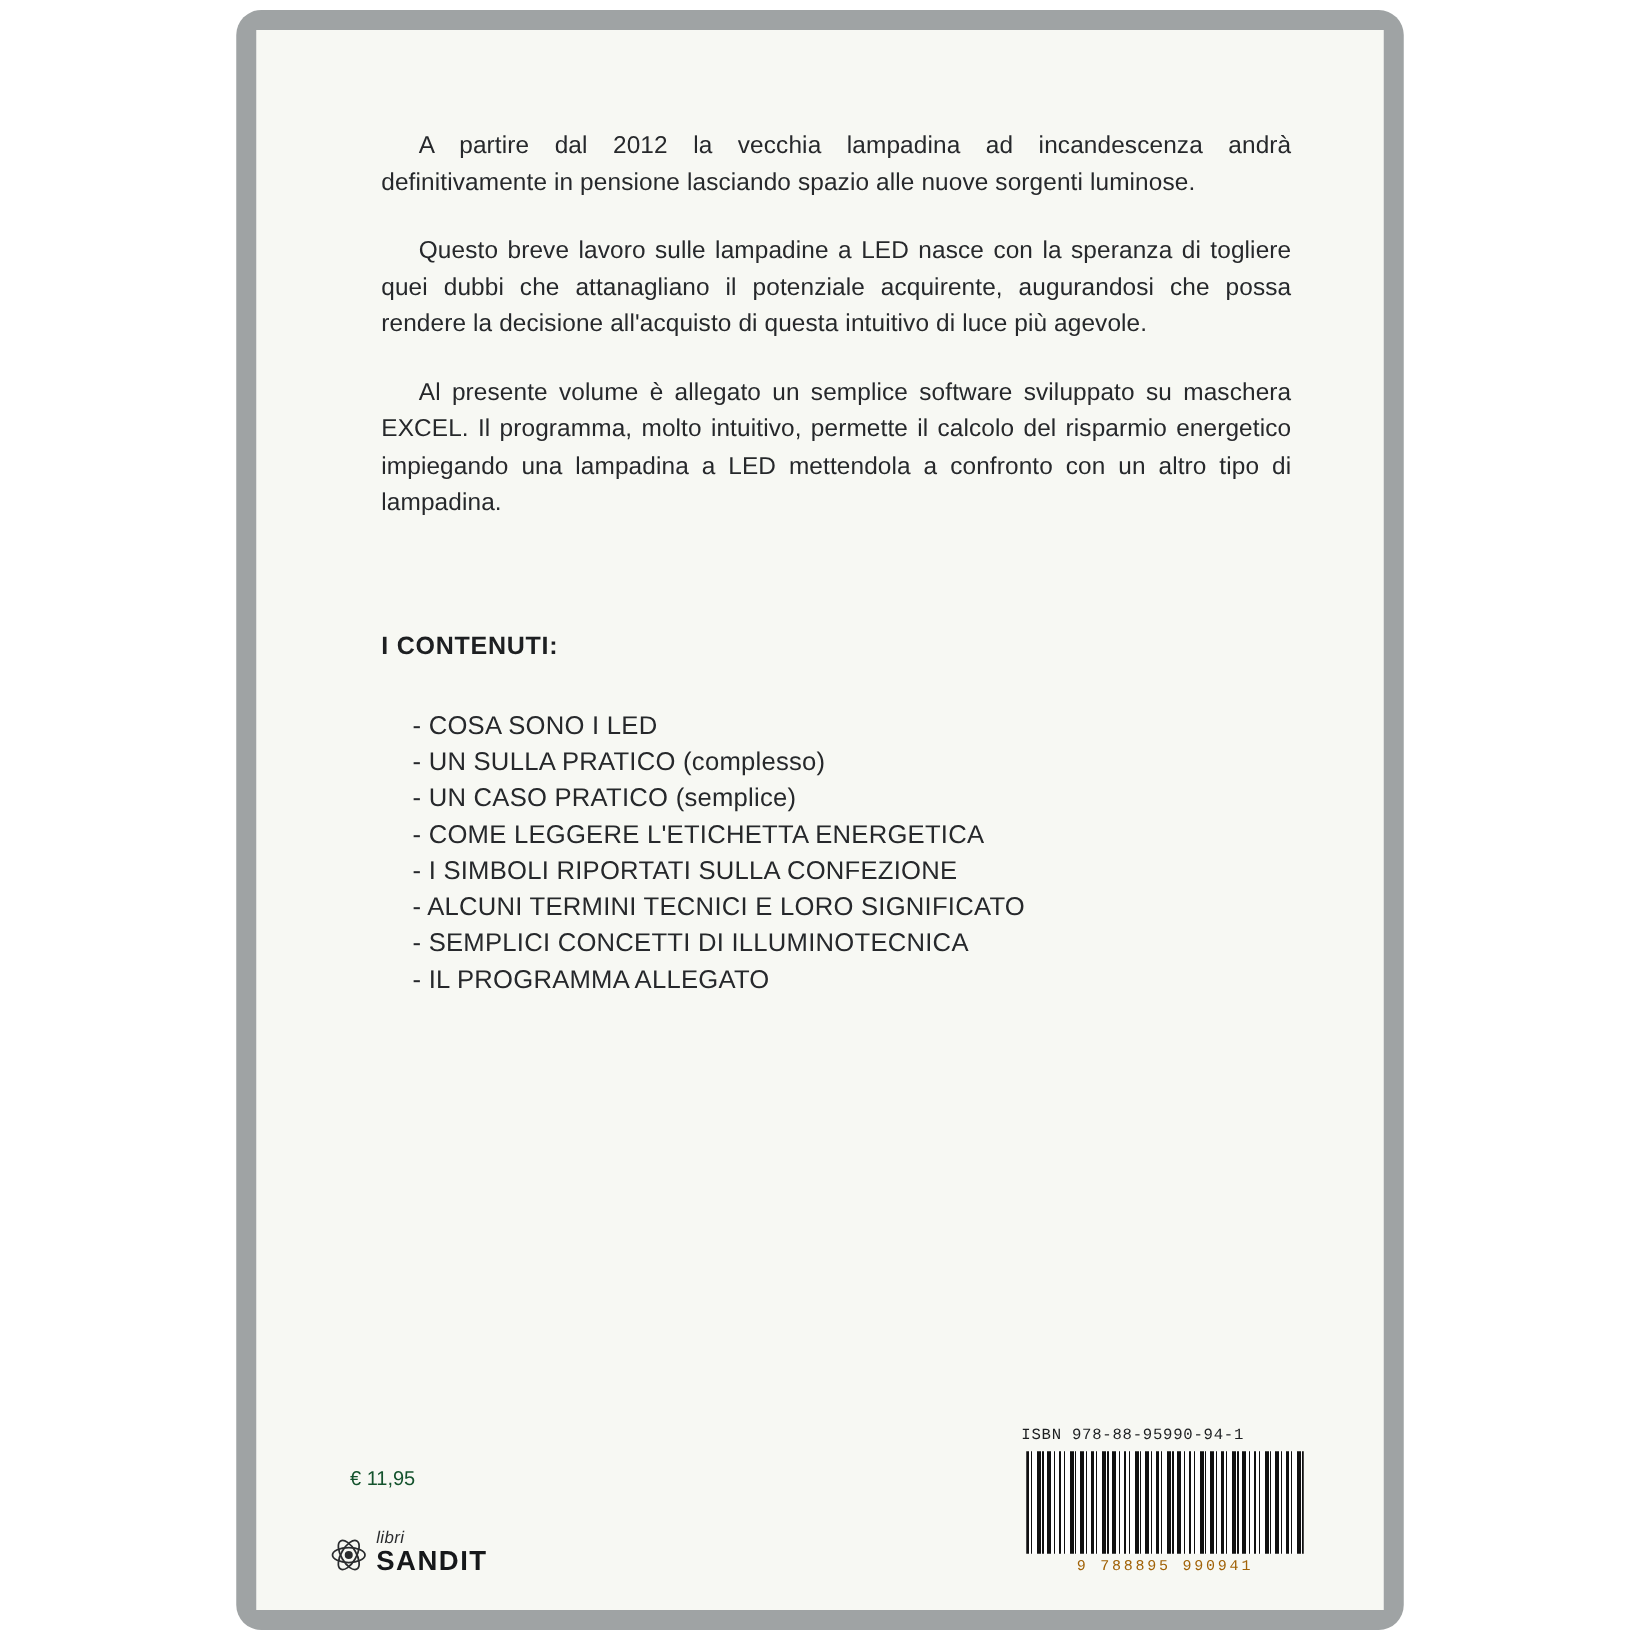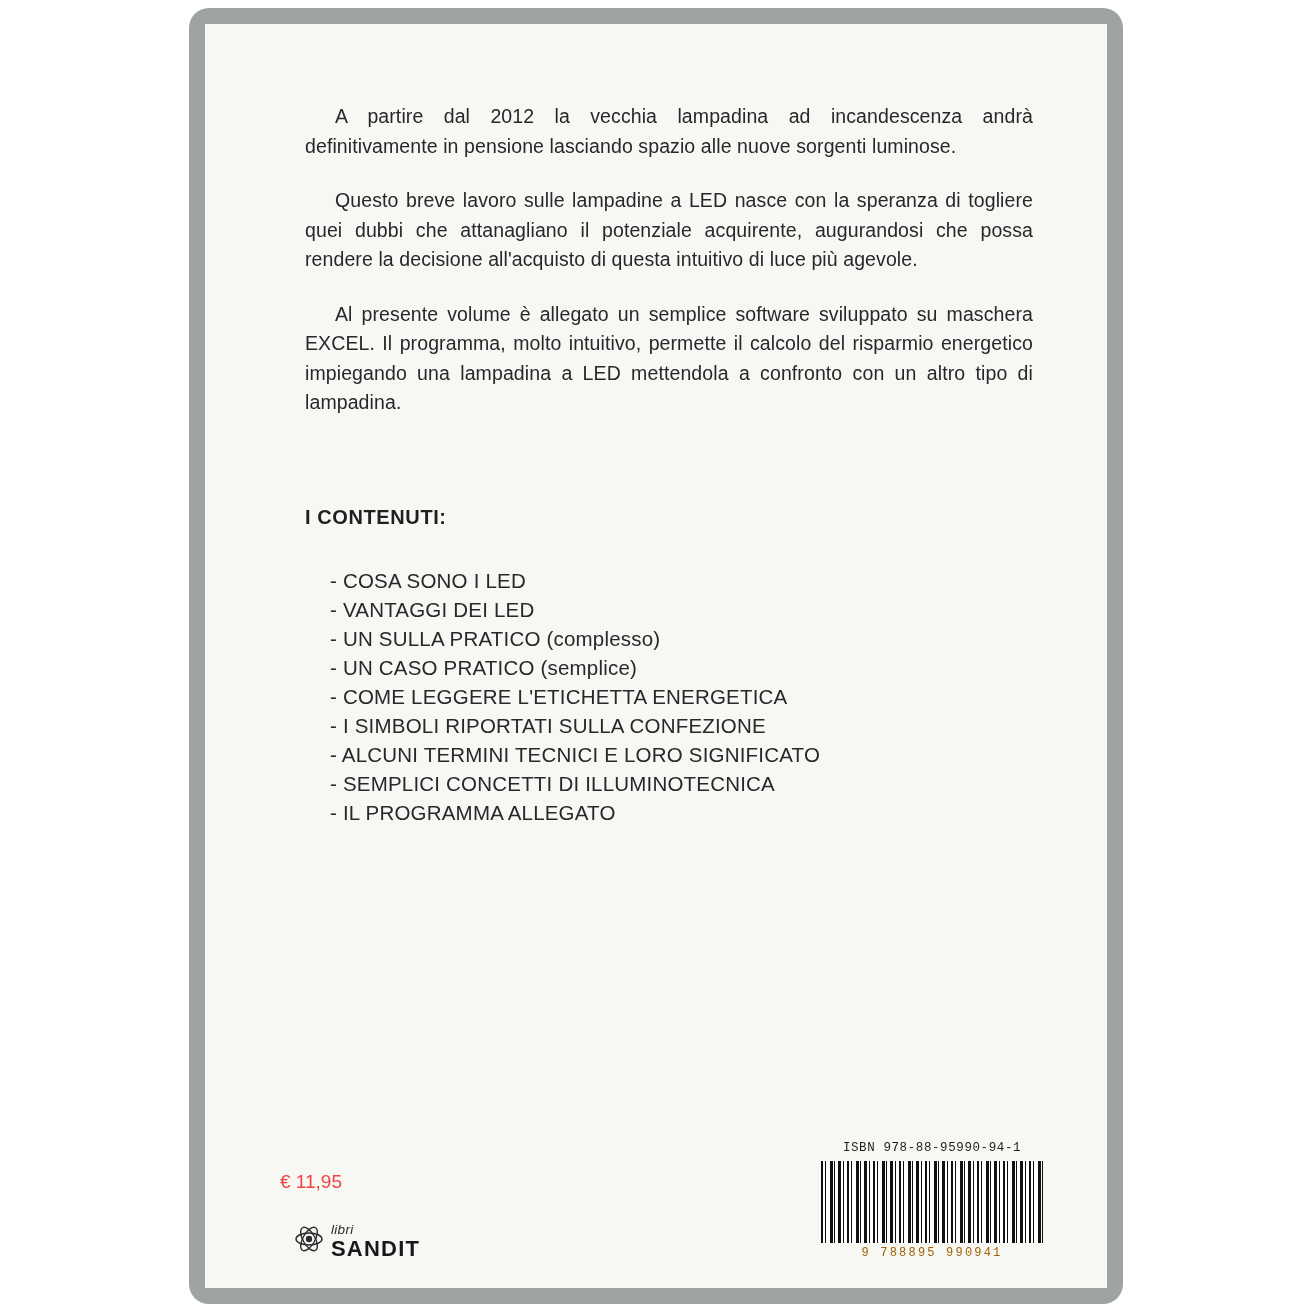--- a/index.html
+++ b/index.html
@@ -95,31 +95,31 @@
     line-height: 29px;
     color: #26282b;
     letter-spacing: 0.2px;
     white-space: nowrap;
   }
 
   .price {
     position: absolute;
     left: 75px;
     bottom: 95px;
-    font-size: 19px;
-    color: #ef4444;
+    font-size: 16px;
+    color: #14532d;
   }
 
   
   .publisher {
     position: absolute;
-    left: 88px;
+    left: 58px;
     bottom: 28px;
     display: flex;
-    align-items: flex-start;
+    align-items: flex-end;
   }
   .pub-mark {
     position: relative;
     width: 32px;
     height: 32px;
     margin-right: 6px;
   }
   .pub-text {
     display: flex;
     flex-direction: column;
@@ -146,21 +146,21 @@
     bottom: 28px;
     width: 230px;
     text-align: center;
   }
   .isbn-text {
     font-family: "Liberation Mono", monospace;
     font-size: 12.5px;
     color: #1d1f21;
     letter-spacing: 0.6px;
     margin-bottom: 6px;
-    text-align: center;
+    text-align: left;
   }
   .barcode-bars {
     height: 82px;
     width: 222px;
     margin: 0 auto;
     background:
       repeating-linear-gradient(to right,
         #111 0px, #111 2px, #fff 2px, #fff 4px,
         #111 4px, #111 5px, #fff 5px, #fff 9px,
         #111 9px, #111 12px, #fff 12px, #fff 13px,
@@ -188,21 +188,20 @@
         <div class="paragraphs">
           <p class="para">A partire dal 2012 la vecchia lampadina ad incandescenza andrà definitivamente in pensione lasciando spazio alle nuove sorgenti luminose.</p>
           <p class="para">Questo breve lavoro sulle lampadine a LED nasce con la speranza di togliere quei dubbi che attanagliano il potenziale acquirente, augurandosi che possa rendere la decisione all'acquisto di questa intuitivo di luce più agevole.</p>
           <p class="para">Al presente volume è allegato un semplice software sviluppato su maschera EXCEL. Il programma, molto intuitivo, permette il calcolo del risparmio energetico impiegando una lampadina a LED mettendola a confronto con un altro tipo di lampadina.</p>
         </div>
 
         <div class="contents-heading">I CONTENUTI:</div>
 
         <ul class="contents-list">
           <li>- COSA SONO I LED</li>
-          <li>- VANTAGGI DEI LED</li>
           <li>- UN SULLA PRATICO (complesso)</li>
           <li>- UN CASO PRATICO (semplice)</li>
           <li>- COME LEGGERE L'ETICHETTA ENERGETICA</li>
           <li>- I SIMBOLI RIPORTATI SULLA CONFEZIONE</li>
           <li>- ALCUNI TERMINI TECNICI E LORO SIGNIFICATO</li>
           <li>- SEMPLICI CONCETTI DI ILLUMINOTECNICA</li>
           <li>- IL PROGRAMMA ALLEGATO</li>
         </ul>
 
         <div class="price">€ 11,95</div>

